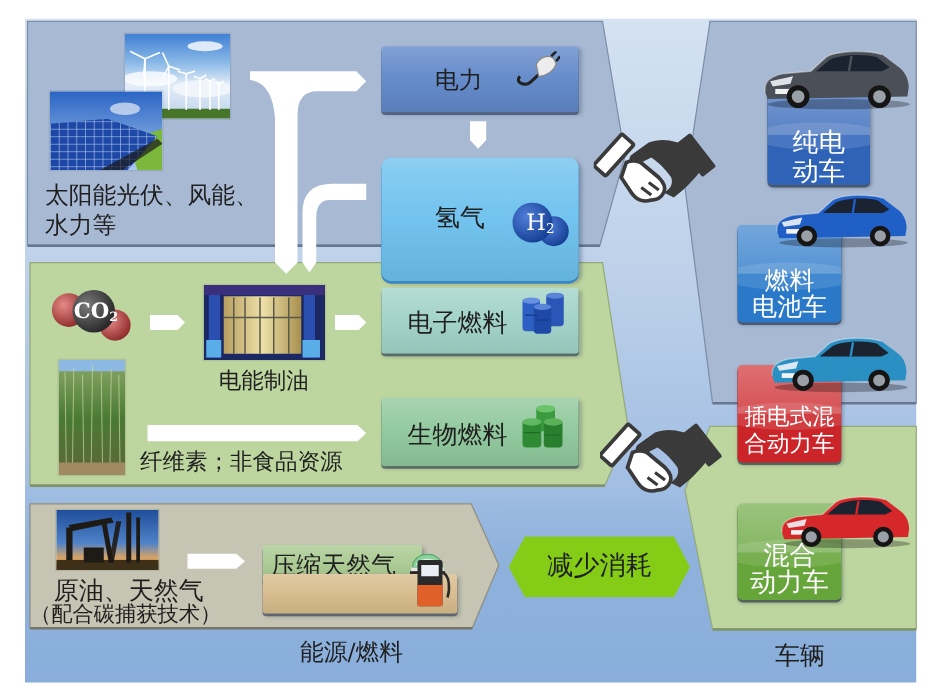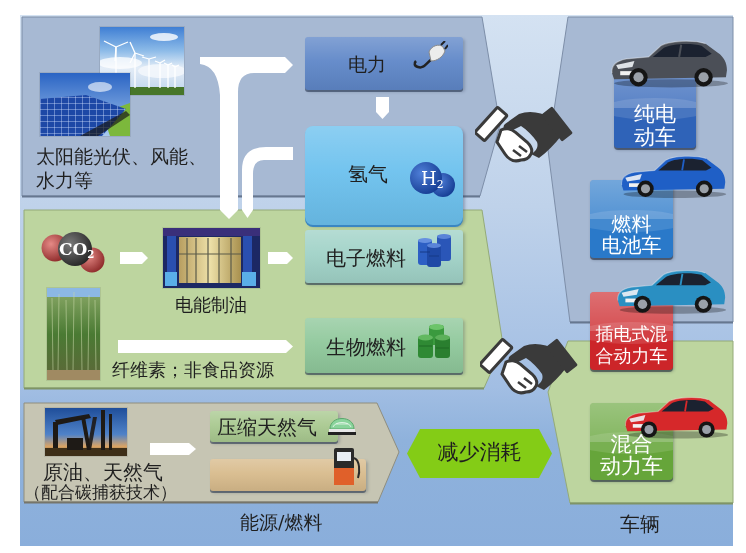--- a/index.html
+++ b/index.html
@@ -274,21 +274,21 @@
       <rect x="8" y="14" width="5" height="26"></rect>
       <rect x="56" y="2" width="4" height="40"></rect>
         <rect x="64" y="6" width="3" height="36"></rect>
       <rect x="22" y="30" width="16" height="12"></rect>
     </g>
   </svg>
 </div>
 <div class="t" style="left:43px;top:462px;font-size:20px;">原油、天然气</div>
 <div class="t" style="left:24px;top:484px;font-size:17px;">（配合碳捕获技术）</div>
 
-<div class="box" style="left: 210px; top: 411px; width: 128px; height: 31px; --c: #a9c990;">
+<div class="box" style="left: 210px; top: 436px; width: 128px; height: 31px; --c: #a9c990;">
   <span class="lbl" style="left:7px;top:6px;font-size:20px;">压缩天然气</span>
   <svg class="ico" width="30" height="28" viewBox="0 0 30 28" style="left:117px;top:-2px;">
     <path d="M3,20 C3,6 27,6 27,20 Z" fill="#8ad49c" stroke="#5aa86c" stroke-width="1"></path>
     <path d="M6,18 C8,12 22,12 24,18" stroke="#ffffff" stroke-width="1" fill="none" opacity=".7"></path>
     <path d="M9,15 L21,15" stroke="#ffffff" stroke-width="1" opacity=".6"></path>
     <rect x="2" y="20" width="26" height="3" fill="#e8e8e8"></rect>
     <rect x="1" y="23" width="28" height="3" fill="#222222"></rect>
   </svg>
 </div>
 

